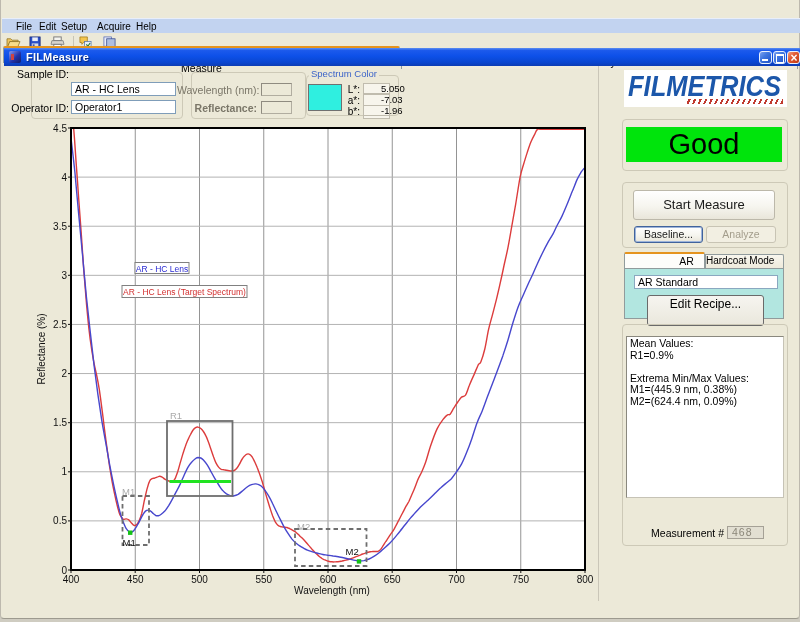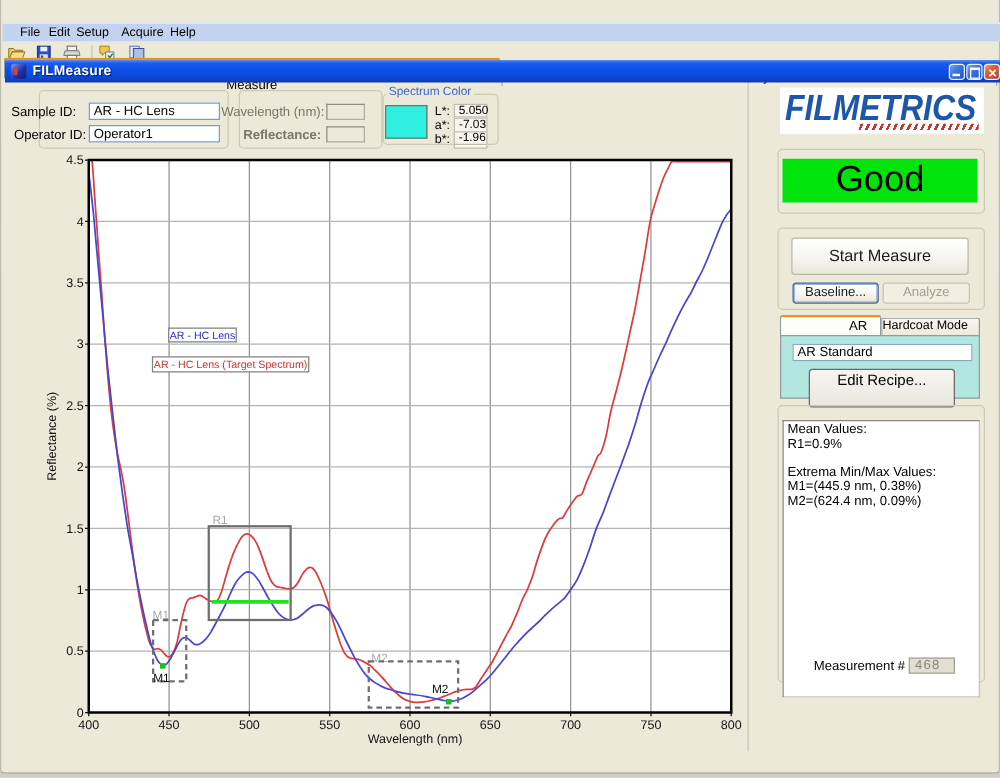--- a/index.html
+++ b/index.html
@@ -27,37 +27,37 @@
   background:linear-gradient(180deg,#fdfdfa 0%,#faf9f4 70%,#f2f0e2 100%);
   border-top:2px solid #e5941e; border-left:1px solid #919b9c; border-right:1px solid #919b9c; border-radius:2px 2px 0 0;
   text-align:center; padding-top:14px; }
 #tab-history { position:absolute; left:399px; top:8px; width:397px; height:15px;
   background:linear-gradient(180deg,#f8f6ee 0%,#eeeadb 100%);
   border:1px solid #919b9c; border-bottom:none; border-radius:2px 2px 0 0; text-align:center; padding-top:1px; }
 .gbox { position:absolute; border:1px solid #cdc9b7; border-radius:4px; }
 .lbl { position:absolute; white-space:nowrap; }
 .inp { position:absolute; background:#fff; border:1px solid #7f9db9; padding:0 0 0 3px; line-height:12px; }
 .sunk { position:absolute; background:#ece9d8; border:1px solid #b1ada0; border-top-color:#8f8b80; border-left-color:#8f8b80; }
-.vbox { position:absolute; background:#f7f5ec; border:1px solid #c0bcae; padding-left:3px; font-size:9.5px; }
+.vbox { position:absolute; background:#f7f5ec; border:1px solid #c0bcae; padding-left:17px; font-size:9.5px; }
 #logo { position:absolute; left:623px; top:70px; width:163px; height:37px; background:#fff; overflow:hidden; }
 #logodash { position:absolute; left:63px; top:29px; width:96px; height:5px;
   background:repeating-linear-gradient(115deg,transparent 0 1.5px,#c0392e 1.5px 3.5px,transparent 3.5px 5px); }
 #goodbox { position:absolute; left:625px; top:127px; width:156px; height:35px; background:#00e40c; text-align:center; }
 #goodbox span { font-size:29px; color:#000; line-height:34px; }
 .btn { position:absolute; background:linear-gradient(180deg,#ffffff 0%,#f6f5ef 55%,#e9e6da 100%); border:1px solid #b5b1a2; border-radius:3px; text-align:center; color:#1a1a1a; }
 #btn-start { left:632px; top:190px; width:142px; height:30px; font-size:13px; line-height:28px; border-color:#bcb8aa; }
 #btn-baseline { left:633px; top:226px; width:69px; height:17px; line-height:15px; border-color:#41639c; box-shadow:0 0 0 1px #9db4da inset; }
 #btn-analyze { left:705px; top:226px; width:70px; height:17px; line-height:15px; background:#f2efe2; border-color:#c8c4b4; color:#a39d8b; }
 #modetabs { position:absolute; left:623px; top:252px; width:160px; height:67px; }
 #tab-ar { position:absolute; left:0; top:0; width:81px; height:16px; background:#fdfdfa; border-top:2px solid #e5941e; border-left:1px solid #919b9c; border-right:1px solid #919b9c; border-radius:2px 2px 0 0; text-align:center; padding-top:1px; font-size:10.5px;padding-left:44px; }
 #tab-hc { position:absolute; left:81px; top:2px; width:79px; height:14px; background:linear-gradient(180deg,#f8f6ee,#eeeadb); border:1px solid #919b9c; border-bottom:none; border-radius:0 2px 0 0; text-align:left; font-size:10px; }
 #modepanel { position:absolute; left:0; top:16px; width:160px; height:51px; background:#b2e6e0; border:1px solid #919b9c; }
 #arinp { left:9px; top:6px; width:144px; height:14px; border-color:#8aa8c0; }
 #btn-recipe { position:absolute; left:22px; top:26px; width:117px; height:31px; background:linear-gradient(180deg,#f6f5f0 0%,#eae7dc 100%); border:1px solid #6a6a6a; border-radius:3px; text-align:center; font-size:12px; line-height:17px; }
-#resultbox { position:absolute; left:625px; top:336px; width:158px; height:222px; background:#fff; border:1px solid #8a887e; border-right-color:#c6c3b6; border-bottom-color:#c6c3b6; padding:1px 0 0 3px; line-height:11.6px; }
+#resultbox { position:absolute; left:625px; top:336px; width:158px; height:162px; background:#fff; border:1px solid #8a887e; border-right-color:#c6c3b6; border-bottom-color:#c6c3b6; padding:1px 0 0 3px; line-height:11.6px; }
 #meas-sunk { position:absolute; left:726px; top:526px; width:37px; height:13px; background:#e2dfd2; border:1px solid #a5a196; color:#8a8678; padding-left:4px; line-height:11px; letter-spacing:1px; }
 svg#chart { position:absolute; left:0; top:0; }
 #divline { position:absolute; left:597px; top:65px; width:1px; height:536px; background:#cac6b8; }
 </style></head>
 <body>
 <div id="win">
  <div id="menubar">
    <span style="left:14px">File</span>
       <span style="left:37px">Edit</span>
       <span style="left:59px">Setup</span>
@@ -91,21 +91,21 @@
         <rect x="5" y="3" width="9" height="10" fill="#aebee0" stroke="#31468c" stroke-width="0.8"></rect>
       </svg>
  </div>
  <div id="tabstrip">
    <div id="tab-measure">Measure</div>
    <div id="tab-history">History</div>
  </div>
  <div id="divline"></div>
 
  <div class="gbox" style="left:30px; top:72px; width:152px; height:47px;"></div>
- <span class="lbl" style="left:8px; top:84px; width:60px; ">Sample ID:</span>
+ <span class="lbl" style="left:8px; top:68px; width:60px; text-align:right;">Sample ID:</span>
  <div class="inp" style="left:70px; top:82px; width:105px; height:14px;">AR - HC Lens</div>
  <span class="lbl" style="left:8px; top:102px; width:60px; text-align:right;">Operator ID:</span>
  <div class="inp" style="left:70px; top:100px; width:105px; height:14px;">Operator1</div>
 
  <div class="gbox" style="left:190px; top:72px; width:115px; height:47px;"></div>
  <span class="lbl" style="left:176px; top:84px; width:80px; text-align:right; color:#7a7668;">Wavelength (nm):</span>
  <div class="sunk" style="left:260px; top:83px; width:31px; height:13px;"></div>
  <span class="lbl" style="left:176px; top:102px; width:80px; text-align:right; color:#7a7668;font-weight:bold;">Reflectance:</span>
  <div class="sunk" style="left:260px; top:101px; width:31px; height:13px;"></div>
 

